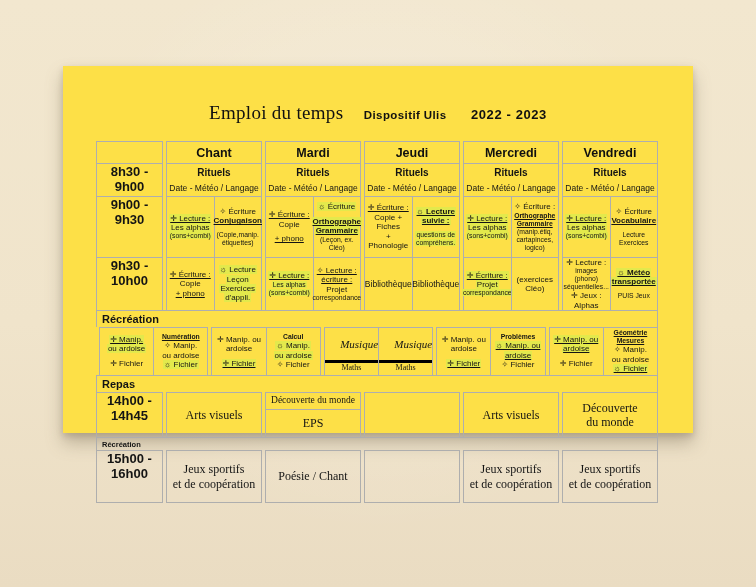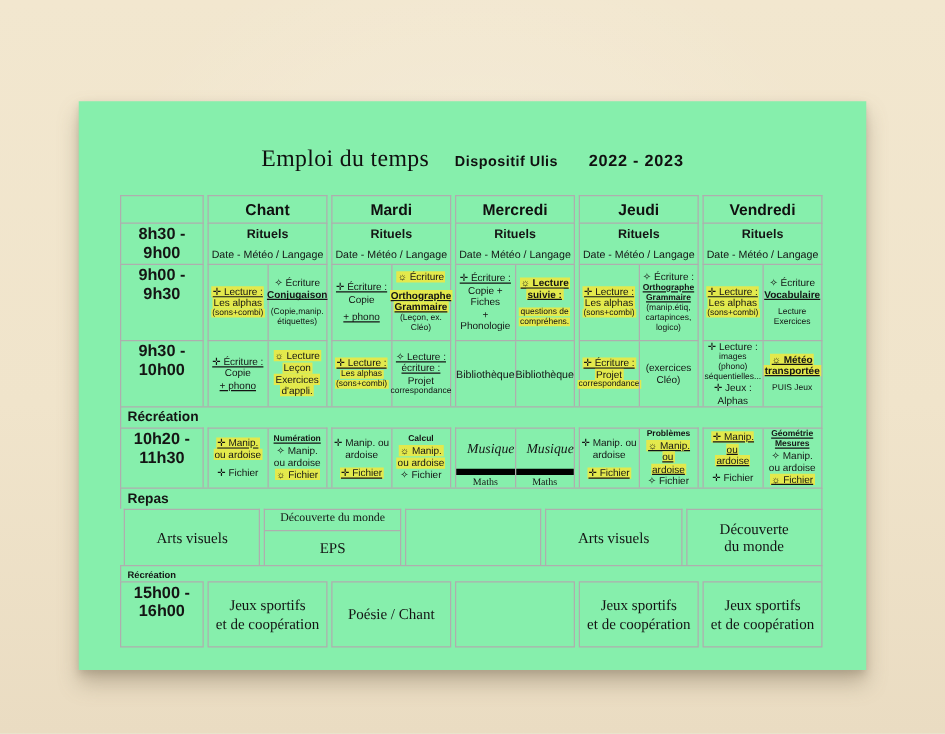--- a/index.html
+++ b/index.html
@@ -4,23 +4,22 @@
 <style>
   html,body{margin:0;padding:0;}
   body{
     width:756px;height:587px;position:relative;overflow:hidden;
     font-family:"Liberation Sans","DejaVu Sans",sans-serif;
     background:
       radial-gradient(ellipse at 50% 40%, rgba(255,255,255,.25) 0%, rgba(255,255,255,0) 60%),
       linear-gradient(180deg,#f2e7cf 0%,#f0e4cb 55%,#eadcc2 100%);
   }
   .sheet{
-    position:absolute;left:63px;top:66px;width:630px;height:455px;background:#86efac;
+    position:absolute;left:63px;top:66px;width:630px;height:367px;background:#fde047;
     box-shadow:0 10px 16px rgba(125,112,88,.42), 0 3px 6px rgba(125,112,88,.28);
-    margin-top:15px;
   }
   .titlebar{position:absolute;top:36px;left:0;width:100%;text-align:center;white-space:nowrap;color:#101010;}
   .title{font-family:"Liberation Serif","DejaVu Serif",serif;font-size:19px;letter-spacing:.3px;}
   .subtitle{font-size:11.5px;font-weight:bold;margin-left:16px;letter-spacing:.4px;}
   .year{font-size:13px;font-weight:bold;margin-left:20px;letter-spacing:.6px;}
 
   .table{position:absolute;left:33px;top:75px;width:562px;}
   .row{display:flex;box-sizing:border-box;}
   .tcell{
     width:67px;flex:none;box-sizing:border-box;
@@ -56,21 +55,21 @@
   .ln.hl span{background:var(--hl,#e3e94c);padding:0 1px;}
   .ln.sp{height:5px;}
   .ln.serif{font-family:"Liberation Serif","DejaVu Serif",serif;font-size:12px;}
   .ln.dsm{font-size:9.5px;}
   .ln.msq{font-size:11px;}
   .ln.mth{font-size:8px;}
 
   .stacktop{flex:0 0 17px;display:flex;flex-direction:column;justify-content:center;align-items:center;border-bottom:1px solid #aeaeae;width:100%;box-sizing:border-box;}
   .stackbot{flex:1;display:flex;flex-direction:column;justify-content:center;align-items:center;width:100%;}
   .ssTop{flex:1;display:flex;flex-direction:column;justify-content:center;align-items:flex-end;width:100%;box-sizing:border-box;font-style:italic;}
-  .ssBot{flex:0 0 15px;display:flex;flex-direction:column;justify-content:flex-end;align-items:center;border-top:5px solid #000000;width:100%;box-sizing:border-box;}
+  .ssBot{flex:0 0 15px;display:flex;flex-direction:column;justify-content:flex-start;align-items:center;border-top:3px solid #000000;width:100%;box-sizing:border-box;}
 </style>
 </head>
 <body>
 
 <div class="sheet">
   <div class="titlebar">
     <span class="title">Emploi du temps</span>
     <span class="subtitle">Dispositif Ulis</span>
     <span class="year">2022 - 2023</span>
   </div>
@@ -82,26 +81,26 @@
             <span>Chant</span>
           </div>
         </div>
         <div class="dcell">
           <div class="dayh">
             <span>Mardi</span>
           </div>
         </div>
         <div class="dcell">
           <div class="dayh">
+            <span>Jeudi</span>
+          </div>
+        </div>
+        <div class="dcell">
+          <div class="dayh">
             <span>Mercredi</span>
-          </div>
-        </div>
-        <div class="dcell">
-          <div class="dayh">
-            <span>Jeudi</span>
           </div>
         </div>
         <div class="dcell">
           <div class="dayh">
             <span>Vendredi</span>
           </div>
         </div>
       </div>
       <div class="row" style="height: 33px;">
         <div class="tcell">
@@ -286,23 +285,20 @@
             <div class="ln xs"><span>PUIS Jeux</span></div>
           </div>
         </div>
       </div>
       <div class="row bandrow" style="height: 17px;">
         <div class="band">
           <span>Récréation</span>
         </div>
       </div>
       <div class="row" style="height: 48px;">
-        <div class="tcell">
-          <span>10h20 - 11h30</span>
-        </div>
         <div class="dcell">
           <div class="sub">
             <div class="ln hl u"><span>✛ Manip.</span></div>
             <div class="ln hl"><span>ou ardoise</span></div>
             <div class="ln sp"></div>
             <div class="ln "><span>✛ Fichier</span></div>
           </div>
           <div class="sub">
             <div class="ln b u xs"><span>Numération</span></div>
             <div class="ln "><span>✧ Manip.</span></div>
@@ -371,20 +367,23 @@
             <div class="ln hl u"><span>☼ Fichier</span></div>
           </div>
         </div>
       </div>
       <div class="row bandrow" style="height: 17px;">
         <div class="band">
           <span>Repas</span>
         </div>
       </div>
       <div class="row" style="height: 45px;">
+        <div class="tcell">
+          <span>14h00 - 14h45</span>
+        </div>
         <div class="dcell">
           <div class="cellc">
             <div class="ln serif"><span>Arts visuels</span></div>
           </div>
         </div>
         <div class="dcell">
           <div class="cellc" style="padding: 0px;">
             <div class="stacktop">
               <div class="ln serif dsm"><span>Découverte du monde</span></div>
             </div>

